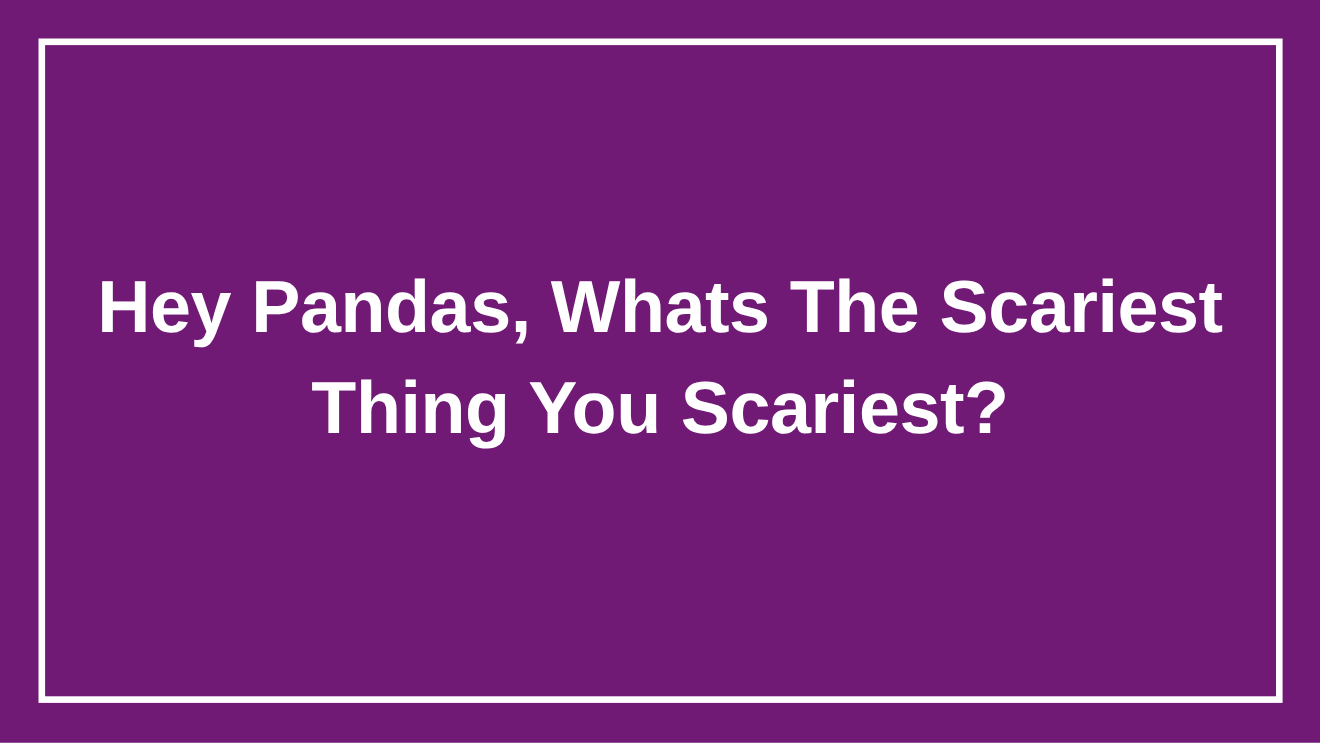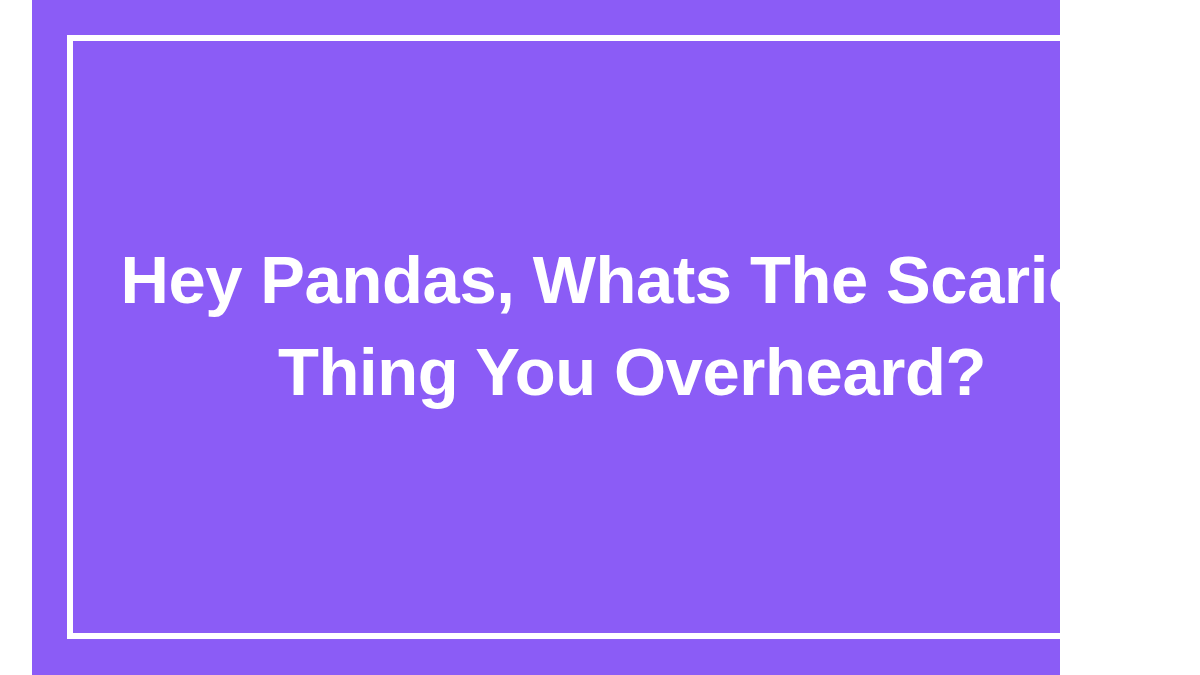--- a/index.html
+++ b/index.html
@@ -10,25 +10,24 @@
 
   body {
     width: 1200px;
     height: 675px;
     overflow: hidden;
     font-family: "Liberation Sans", sans-serif;
   }
 
   .banner {
     position: relative;
-    width: 1028px;
+    width: 1200px;
     height: 675px;
-    background: #8b5cf6;
+    background: #701a75;
     box-sizing: border-box;
-    margin-left: 32px;
   }
 
   .banner-frame {
     position: absolute;
     left: 35px;
     top: 35px;
     width: 1131px;
     height: 604px;
     border: 6px solid #ffffff;
     box-sizing: border-box;
@@ -67,17 +66,17 @@
 </head>
 <body>
 
 <div class="banner">
 
   <div class="banner-frame"></div>
 
   <div class="banner-content">
     <h1 class="banner-title">
       <span class="title-line">Hey Pandas, Whats The Scariest</span>
-      <span class="title-line">Thing You Overheard?</span>
+      <span class="title-line">Thing You Scariest?</span>
     </h1>
   </div>
 
 </div>
 
 </body></html>

